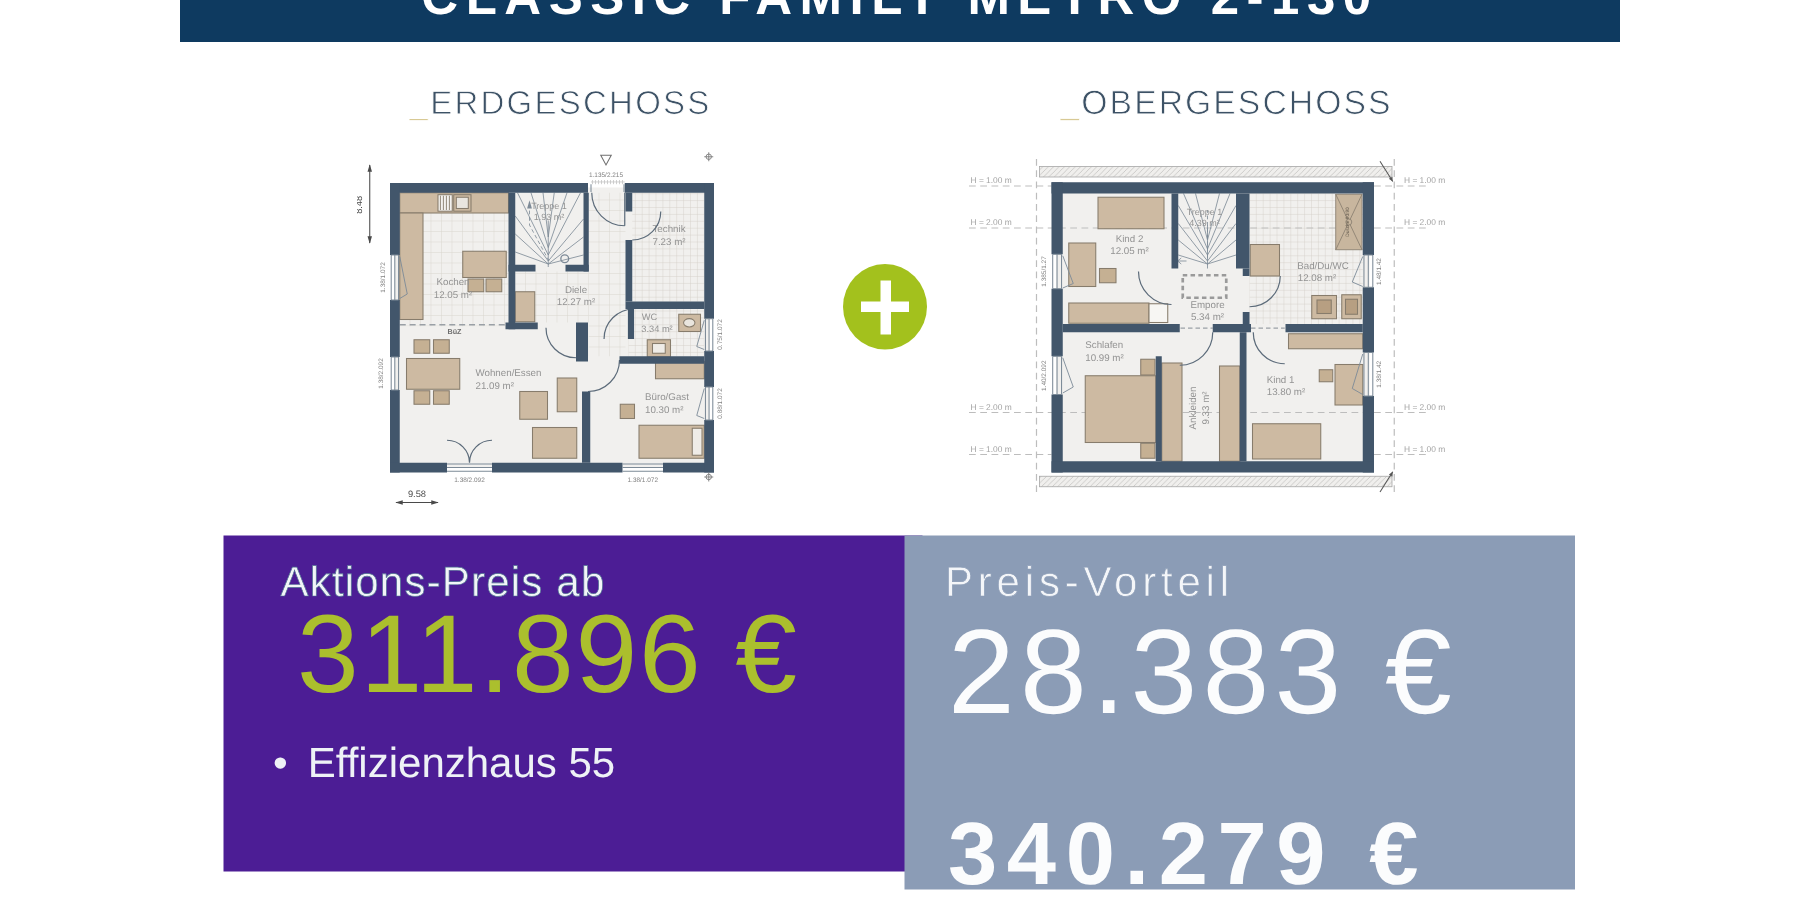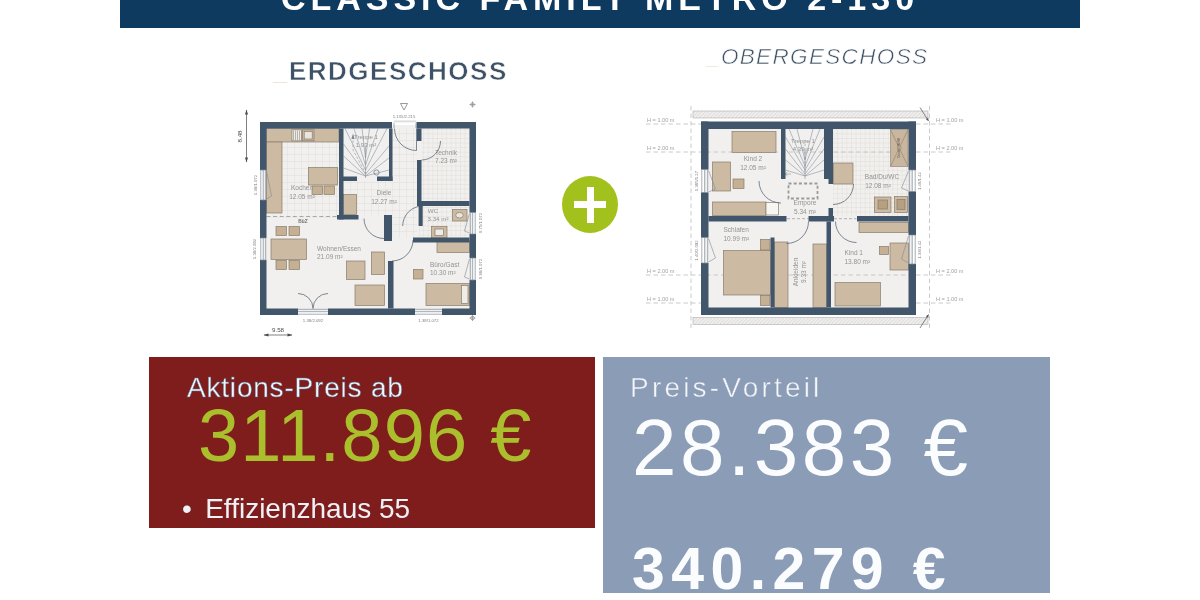--- a/index.html
+++ b/index.html
@@ -8,23 +8,23 @@
   .abs{position:absolute;}
 </style>
 </head>
 <body>
 
 <div class="abs" style="left:120px;top:0;width:960px;height:28px;background:#0e3a60;overflow:hidden;">
 
   <div class="abs" style="left:0;top:-19.5px;width:960px;text-align:center;color:#ffffff;font-weight:bold;font-size:34px;line-height:34px;letter-spacing:5px;white-space:nowrap;">CLASSIC FAMILY METRO 2-130</div>
 </div>
 
-<div class="abs" style="left:273px;top:56px;font-size:26px;letter-spacing:1.5px;color:#3d5266;-webkit-text-stroke:0.55px #ffffff;white-space:nowrap;font-weight:bold;"><span style="color:#d8c994;">_</span>ERDGESCHOSS</div>
-
-<div class="abs" style="left:707px;top:44px;font-size:22.5px;letter-spacing:1.35px;color:#3d5266;-webkit-text-stroke:0.55px #ffffff;white-space:nowrap;font-style:italic;"><span style="color:#d8c994;">_</span>OBERGESCHOSS</div>
+<div class="abs" style="left:273px;top:56px;font-size:22px;letter-spacing:1.5px;color:#3d5266;-webkit-text-stroke:0.55px #ffffff;white-space:nowrap;"><span style="color:#d8c994;">_</span>ERDGESCHOSS</div>
+
+<div class="abs" style="left:707px;top:56px;font-size:22.5px;letter-spacing:1.35px;color:#3d5266;-webkit-text-stroke:0.55px #ffffff;white-space:nowrap;"><span style="color:#d8c994;">_</span>OBERGESCHOSS</div>
 
 <div class="abs" style="left:562px;top:176px;width:56px;height:57px;background:#a3c11d;border-radius:50%;">
   <div class="abs" style="left:12px;top:25px;width:32px;height:7px;background:#ffffff;"></div>
   <div class="abs" style="left:25px;top:11px;width:7px;height:36px;background:#ffffff;"></div>
 </div>
 
 <svg class="abs" style="left:238px;top:96px;" width="256" height="246" viewBox="238 96 256 246">
 <defs>
   <pattern id="tileF" width="4.6" height="4.6" patternUnits="userSpaceOnUse">
     <rect width="4.6" height="4.6" fill="#f1f0ee"></rect>
@@ -443,21 +443,21 @@
 </g>
 
 <g font-size="4.3" fill="#828282" text-anchor="middle">
   <text x="697.5" y="181" transform="rotate(-90 697.5 181)">1.385/1.27</text>
   <text x="697.5" y="250.5" transform="rotate(-90 697.5 250.5)">1.40/2.092</text>
   <text x="920.5" y="181" transform="rotate(-90 920.5 181)">1.48/1.42</text>
   <text x="920.5" y="249.5" transform="rotate(-90 920.5 249.5)">1.38/1.42</text>
 </g>
 </svg>
 
-<div class="abs" style="left:149px;top:357px;width:446px;height:171px;background:#7f1d1d;color:#ffffff;">
+<div class="abs" style="left:149px;top:357px;width:446px;height:224px;background:#4c1d95;color:#ffffff;padding-left:20px;">
 
   <div class="abs" style="left:38px;top:15px;font-size:28px;letter-spacing:0.8px;color:#f2f5f8;-webkit-text-stroke:0.45px #4f7092;">Aktions-Preis ab</div>
 
   <div class="abs" style="left:33px;top:36px;font-size:74px;font-weight:normal;color:#abbf2d;letter-spacing:1.2px;white-space:nowrap;margin-left:16px;">311.896 €</div>
 
   <div class="abs" style="left:33px;top:136px;font-size:28px;line-height:32.3px;color:#eef2f6;">
     <div>• &nbsp;Effizienzhaus 55</div>
   </div>
 </div>
 

